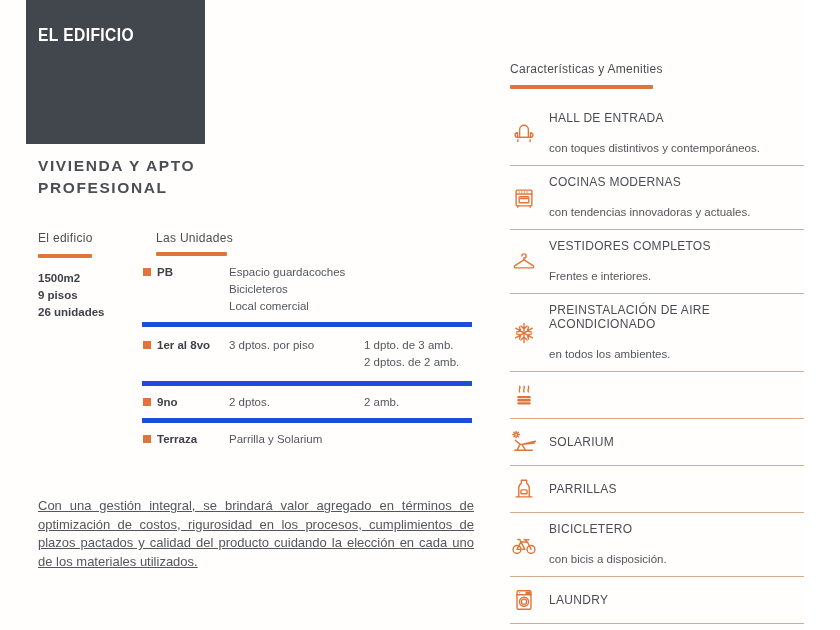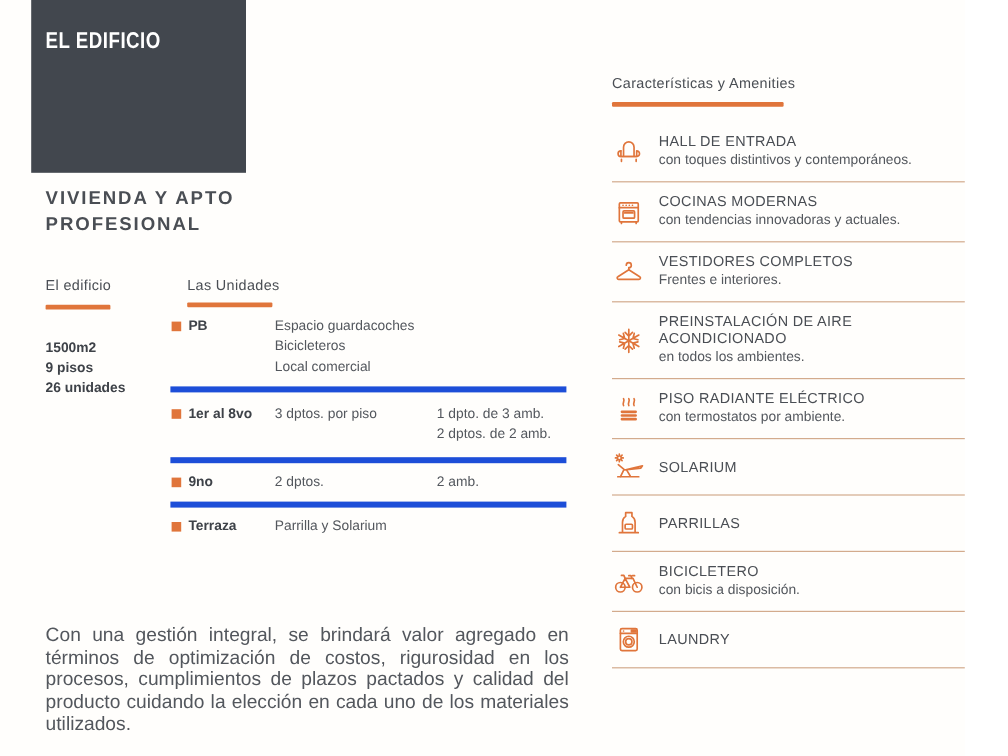--- a/index.html
+++ b/index.html
@@ -13,49 +13,49 @@
 
   .subtitle { position:absolute; left:38px; top:155px; color:#4A4E54; font-size:15.5px; font-weight:600;
     letter-spacing:1.6px; line-height:22px; }
 
   .col-label { color:#4A4E54; font-size:12px; letter-spacing:.3px; }
   .accent-bar { height:4px; background:#E0753B; border-radius:1px; }
 
   
   .left-col { position:absolute; left:38px; top:231px; }
   .left-col .accent-bar { width:54px; margin-top:9px; }
-  .stats { margin-top:24px; font-size:11.5px; font-weight:700; color:#3E4248; line-height:17px; }
+  .stats { margin-top:12px; font-size:11.5px; font-weight:700; color:#3E4248; line-height:17px; }
 
   
   .units-label { position:absolute; left:156px; top:231px; }
   .units-underline { position:absolute; left:156px; top:252px; width:71px; }
   .units-table { position:absolute; left:142px; top:262px; width:330px; font-size:11.5px; color:#53575D; }
   .unit-row { display:flex; border-bottom:5px solid #1d4ed8; line-height:17px; }
   .unit-row.r0 { padding:2px 0 7px 0; }
   .unit-row.r1 { padding:10px 0; }
   .unit-row.r2 { padding:8px 0 7px 0; }
   .unit-row.r3 { padding:8px 0 9px 0; border-bottom:none; }
   .floor-cell { width:87px; display:flex; }
   .bullet { width:8px; height:8px; background:#E0753B; margin:4px 6px 0 1px; flex:none; }
   .floor-name { font-weight:700; color:#3E4248; }
   .col2 { width:135px; }
   .col3 { flex:1; }
 
   
-  .paragraph { position:absolute; left:38px; top:521px; width:436px; font-size:16px; line-height:18.6px;
-    color:#53575D; text-align:justify; }
+  .paragraph { position:absolute; left:38px; top:497px; width:436px; font-size:13px; line-height:18.6px;
+    color:#53575D; text-align:justify;text-decoration:underline; }
 
   
   .amenities { position:absolute; left:510px; top:62px; width:296px; }
   .amenities .accent-bar { width:143px; margin-top:9px; margin-bottom:13px; }
   .amenity { display:flex; align-items:center; min-height:46px; padding:9px 0; border-bottom:1px solid #D3AB8D; }
   .amenity .icon-wrap { width:28px; flex:none; margin-right:11px; display:flex; justify-content:center; }
   .amenity svg { stroke:#E0753B; fill:none; stroke-width:1.6; stroke-linecap:round; stroke-linejoin:round; }
   .amenity-title { font-size:12px; color:#4A4E54; letter-spacing:.3px; line-height:14px; }
-  .amenity-sub { font-size:11.5px; color:#53575D; line-height:15px; margin-top:2px; }
+  .amenity-sub { font-size:11.5px; color:#53575D; line-height:15px; margin-top:16px; }
   .amenity-sub:empty { display:none; }
 
   
   .edge-bar { position:absolute; left:829px; top:0; width:11px; height:630px; background:#E2743A; }
 </style>
 </head>
 <body>
 
 <div class="page">
 
@@ -203,24 +203,20 @@
 
     <div class="amenity">
       <span class="icon-wrap">
         <svg width="28" height="28" viewBox="0 0 32 32">
             <path d="M11 12.5c-1.6-2.2 1.6-4.3 0-6.5M16 12.5c-1.6-2.2 1.6-4.3 0-6.5M21 12.5c-1.6-2.2 1.6-4.3 0-6.5"></path>
             <g stroke-width="2.6">
               <path d="M9.5 18.5h13M9.5 22h13M9.5 25.5h13"></path>
             </g>
           </svg>
       </span>
-      <span>
-        <div class="amenity-title">PISO RADIANTE ELÉCTRICO</div>
-        <div class="amenity-sub">con termostatos por ambiente.</div>
-      </span>
     </div>
 
     <div class="amenity">
       <span class="icon-wrap">
         <svg width="28" height="28" viewBox="0 0 32 32">
             <circle cx="7" cy="7.5" r="1.8"></circle>
             <path d="M7 3.8v1M7 10.2v1M3.3 7.5h1M9.7 7.5h1M4.4 4.9l.7.7M8.9 9.4l.7.7M9.6 4.9l-.7.7M5.1 9.4l-.7.7"></path>
             <path d="M6 14l6 5 17-4-1.5 2.2L12 19"></path>
             <path d="M11 19.5l-3 6M14 19.2l3.5 5.8M5.5 25.5h20"></path>
           </svg>

